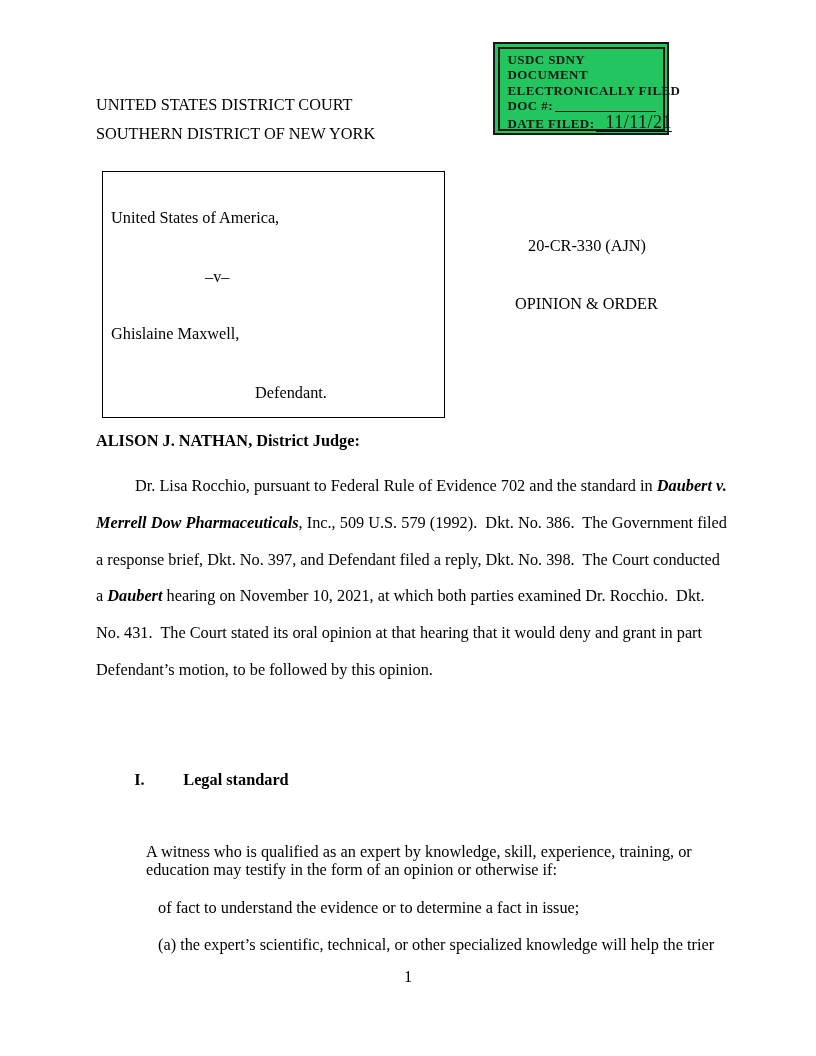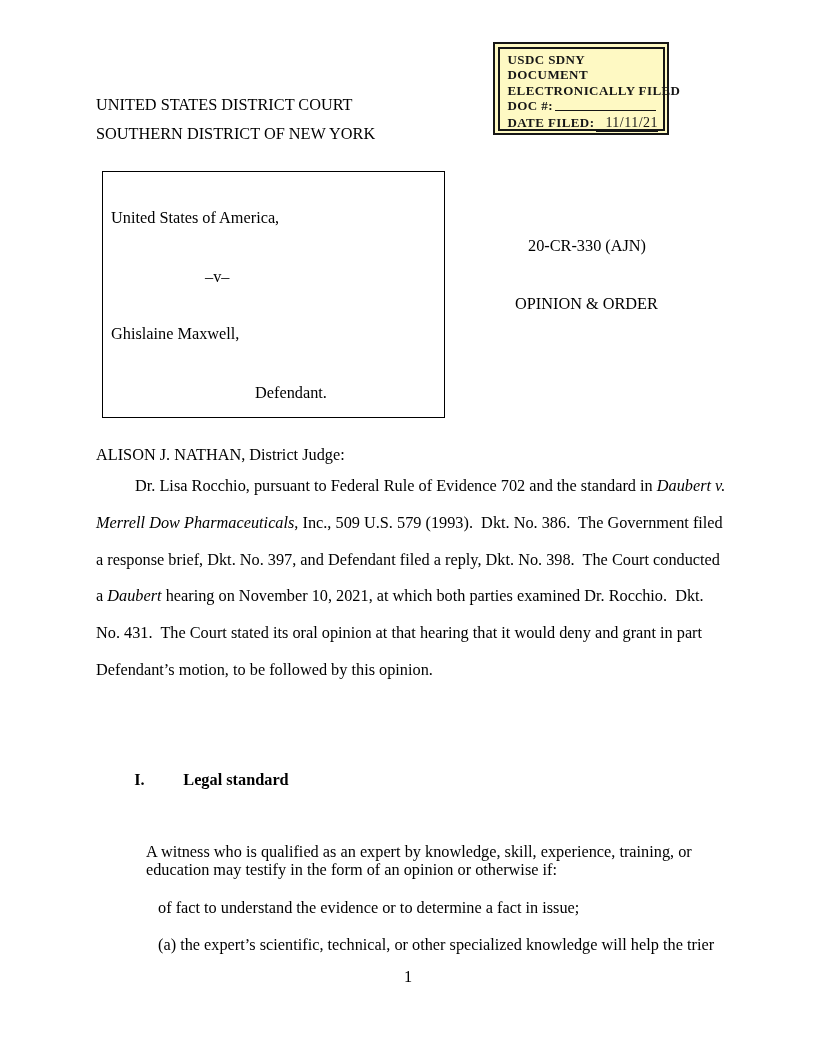--- a/index.html
+++ b/index.html
@@ -17,42 +17,42 @@
   }
   .abs { position: absolute; }
   .dline { white-space: pre; }
 
   
   .stamp {
     position: absolute; left: 493px; top: 42px;
     width: 176px; height: 93px;
     border: 2.5px solid #161616;
     padding: 2.5px;
-    background: #fef9c3;
+    background: #22c55e;
   }
   .stamp-inner {
     width: 100%; height: 100%;
     border: 2px solid #161616;
     padding: 3px 6px 2px 8px;
     display: flex; flex-direction: column; justify-content: flex-start;
     font-family: "Liberation Serif", serif;
     font-weight: bold; font-size: 13px; letter-spacing: 0.4px;
     color: #161616;
   }
   .srow { line-height: 15.5px; white-space: pre; }
-  .srow-flex { display: flex; align-items: center; }
+  .srow-flex { display: flex; align-items: flex-end; }
   .blank-line {
     flex: 1; border-bottom: 1.6px solid #161616;
     margin: 0 1px 2px 2px; height: 13px;
   }
   .date-row { height: 19px; }
   .date-val {
     flex: 1; border-bottom: 1.6px solid #161616;
     font-weight: normal; letter-spacing: 0.5px;
-    font-size: 14px; line-height: 17px;
+    font-size: 18px; line-height: 17px;
     padding-left: 9px; margin: 0 1px 0 2px;
     white-space: pre;
   }
 
   
   .court-header { left: 96px; top: 90px; line-height: 29px; }
 
   
   .caption-box {
     left: 102px; top: 171px; width: 343px; height: 247px;
@@ -62,33 +62,33 @@
   .cap-plaintiff { left: 8px; top: 36px; }
   .cap-versus { left: 102px; top: 95px; }
   .cap-defendant { left: 8px; top: 152px; }
   .cap-deflabel { left: 152px; top: 211px; }
 
   
   .case-number { left: 528px; top: 236px; line-height: 20px; white-space: pre; }
   .doc-title { left: 515px; top: 294px; line-height: 20px; white-space: pre; text-align: right; }
 
   
-  .judge-line { left: 96px; top: 437px; line-height: 36.75px; white-space: pre; }
+  .judge-line { left: 96px; top: 423px; line-height: 36.75px; white-space: pre; font-weight: bold; }
   .para1 { left: 96px; top: 468px; width: 660px; }
   .para1 .dline { line-height: 36.75px; }
   .heading { left: 96px; top: 725px; line-height: 36.75px; font-weight: bold; white-space: pre; }
   .hnum { display: inline-block; margin-left: 22px; width: 49px; }
   .para2 { left: 96px; top: 762px; width: 660px; }
   .para2 .dline { line-height: 36.75px; }
   .indent-first .dline:first-child { text-indent: 39px; }
   .quote1 { left: 146px; top: 843px; width: 600px; }
   .quote1 .dline { line-height: 17.5px; }
   .quote2 { left: 158px; top: 890px; width: 600px; }
   .quote2 .dline { line-height: 36.75px; }
-  .it { font-style: italic; }
+  .it { font-style: italic; font-weight: bold; }
 
   .page-number { left: 0; top: 967px; width: 816px; text-align: center; line-height: 20px; }
 </style>
 </head>
 <body>
 
 <div class="page">
 
   <div class="stamp">
     <div class="stamp-inner">
@@ -118,21 +118,21 @@
     <div class="cap-item cap-deflabel">Defendant.</div>
   </div>
 
   <div class="abs case-number">20-CR-330 (AJN)</div>
   <div class="abs doc-title">OPINION &amp; ORDER</div>
 
   <div class="abs judge-line">ALISON J. NATHAN, District Judge:</div>
 
   <div class="abs para1 indent-first">
       <div class="dline"><span>Dr. Lisa Rocchio, pursuant to Federal Rule of Evidence 702 and the standard in </span><span class="it">Daubert v.</span></div>
-      <div class="dline"><span class="it">Merrell Dow Pharmaceuticals</span><span>, Inc., 509 U.S. 579 (1993).  Dkt. No. 386.  The Government filed</span></div>
+      <div class="dline"><span class="it">Merrell Dow Pharmaceuticals</span><span>, Inc., 509 U.S. 579 (1992).  Dkt. No. 386.  The Government filed</span></div>
       <div class="dline"><span>a response brief, Dkt. No. 397, and Defendant filed a reply, Dkt. No. 398.  The Court conducted</span></div>
       <div class="dline"><span>a </span><span class="it">Daubert</span><span> hearing on November 10, 2021, at which both parties examined Dr. Rocchio.  Dkt.</span></div>
       <div class="dline"><span>No. 431.  The Court stated its oral opinion at that hearing that it would deny and grant in part</span></div>
       <div class="dline"><span>Defendant’s motion, to be followed by this opinion.</span></div>
     </div>
 
   <div class="abs heading">
     <span class="hnum">I.</span><span>Legal standard</span>
   </div>
 

